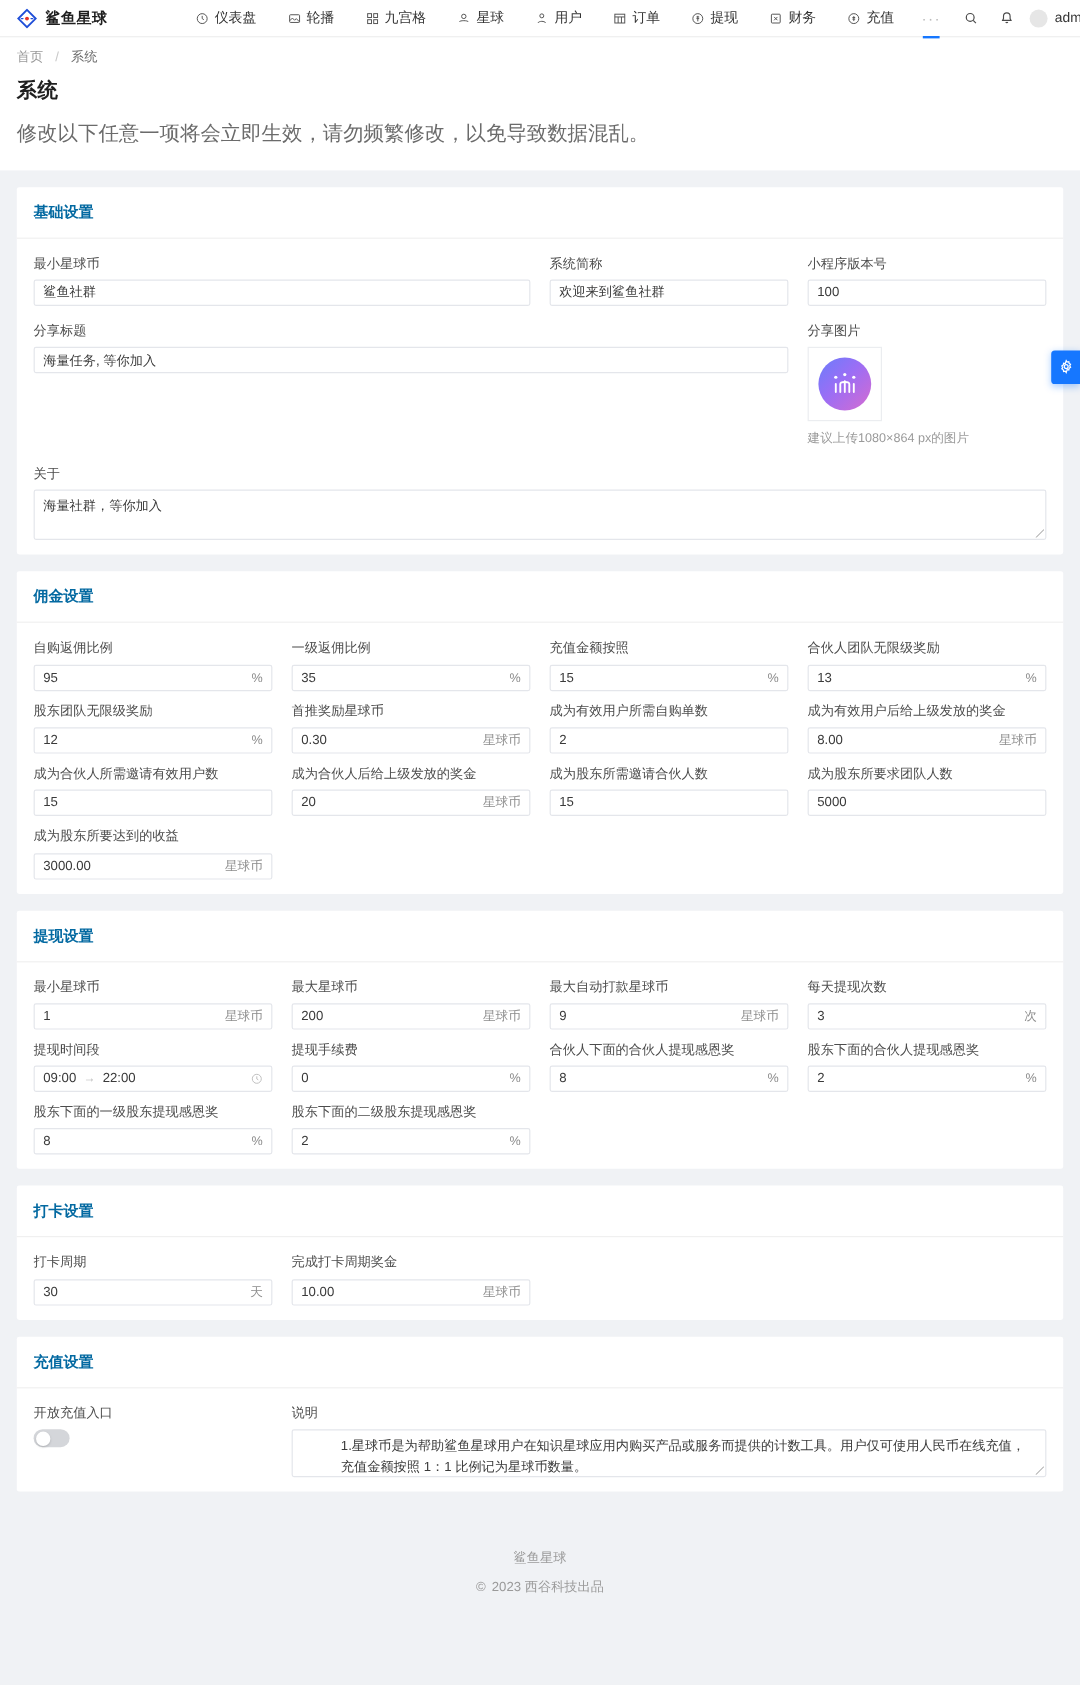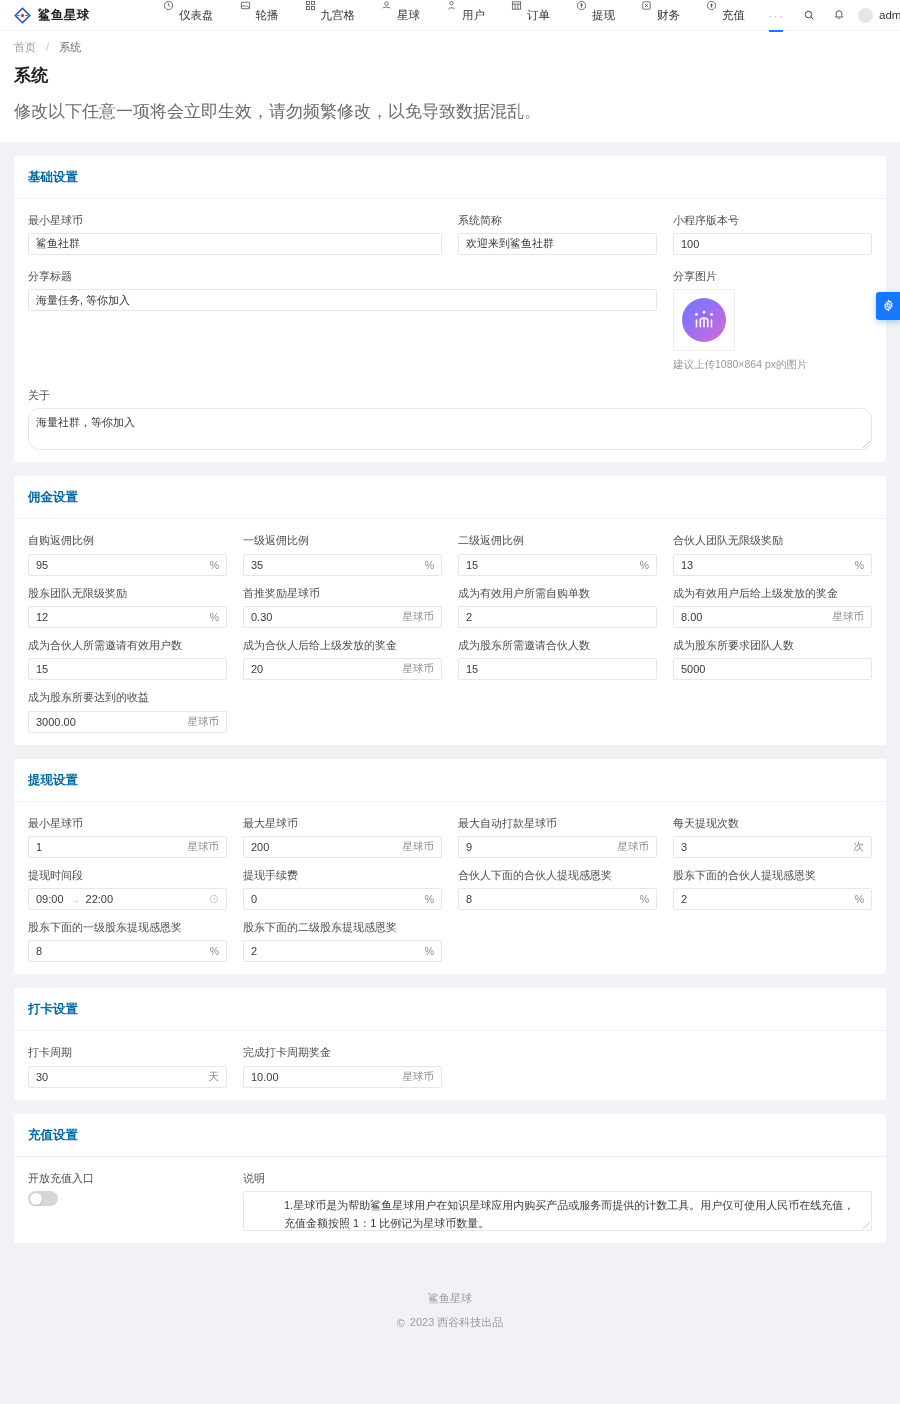--- a/index.html
+++ b/index.html
@@ -23,21 +23,21 @@
     padding: 0 14px 0 14px;
     position: relative;
     border-bottom: 1px solid #f0f0f0;
   }
   .brand { display:flex; align-items:center; gap:7px; width:120px; flex:none; }
   .brand-logo { width:17px; height:17px; flex:none; }
   .brand-name { font-size:12.5px; font-weight:700; color:#1f1f1f; letter-spacing:.4px; white-space:nowrap;}
 
   .nav-items { display:flex; align-items:center; height:31px; flex:1; padding-left:16px;}
   .nav-item {
-    display:flex; align-items:flex-start; gap:5px;
+    display:flex; align-items:center; gap:5px;
     padding: 0 13px; height:31px; line-height:31px;
     font-size:11.5px; color:#333; white-space:nowrap; cursor:pointer;
     position:relative;
   }
   .nav-item .nico { width:11px; height:11px; display:inline-block; flex:none; color:#666;}
   .nav-item.more { color:#bbb; letter-spacing:1px; font-size:13px; padding:0 10px;}
   .nav-item.active::after{
     content:""; position:absolute; left:11px; right:11px; bottom:-1px;
     height:2px; background:#1677ff;
   }
@@ -81,21 +81,21 @@
     overflow:hidden;
   }
   .inp .val { flex:1; min-width:0; overflow:hidden; white-space:nowrap; text-overflow:ellipsis; }
   .inp .suffix { color:#8c8c8c; font-size:10.5px; flex:none; padding-left:6px;}
 
   .ta {
     border:1px solid #e4e6eb; border-radius:2px; background:#fff;
     padding:5px 7px; font-size:11px; color:#3a3a3a; line-height:1.6;
     position:relative; overflow:hidden;
   }
-  .ta.h-about { height:42px;border-radius:11px; }
+  .ta.h-about { height:42px; }
   .ta.h-desc  { height:40px;padding-left:40px; }
   .ta::after{
     content:""; position:absolute; right:1px; bottom:1px; width:7px; height:7px;
     background:
       linear-gradient(135deg, transparent 0 45%, #c9c9c9 45% 55%, transparent 55% 100%);
   }
 
   
   .upload-box {
     width:62px; height:62px; border:1px solid #ebedf0; background:#fff;
@@ -349,21 +349,21 @@
             </div>
           </div>
           <div class="field">
             <div class="field-label">一级返佣比例</div>
             <div class="inp">
               <span class="val">35</span>
               <span class="suffix">%</span>
             </div>
           </div>
           <div class="field">
-            <div class="field-label">二级返佣比例</div>
+            <div class="field-label">充值金额按照</div>
             <div class="inp">
               <span class="val">15</span>
               <span class="suffix">%</span>
             </div>
           </div>
           <div class="field">
             <div class="field-label">合伙人团队无限级奖励</div>
             <div class="inp">
               <span class="val">13</span>
               <span class="suffix">%</span>

